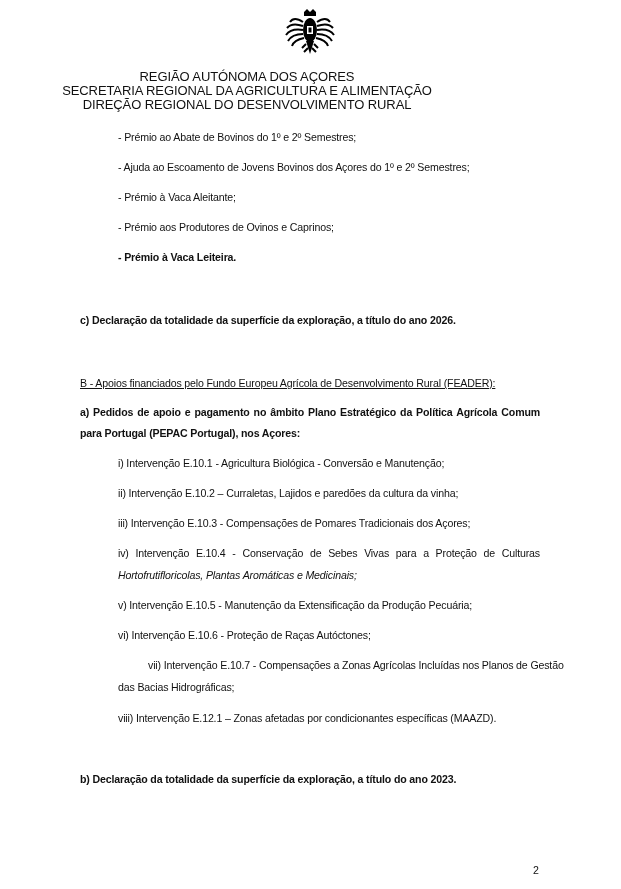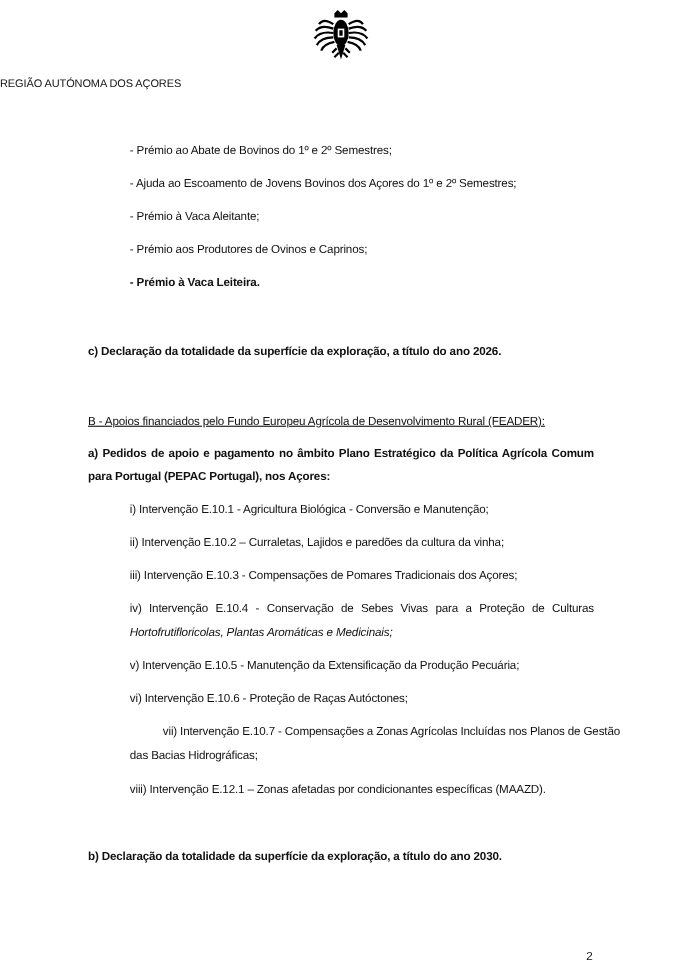--- a/index.html
+++ b/index.html
@@ -21,21 +21,22 @@
       left: 284px;
       top: 8px;
       width: 52px;
       height: 52px;
     }
     .header {
       position: absolute;
       top: 70px;
       left: 0;
       width: 494px;
-      font-size: 10px;
+      text-align: center;
+      font-size: 13px;
       line-height: 14px;
       letter-spacing: -0.1px;
     }
     .line {
       position: absolute;
       white-space: nowrap;
       font-size: 10.6px;
       line-height: 14px;
       letter-spacing: -0.15px;
     }
@@ -81,20 +82,22 @@
 
     <path d="M18 40 L22 36 M34 40 L30 36 M20 44 L24 40 M32 44 L28 40" stroke="#000" stroke-width="2"></path>
 
     <rect x="23" y="18" width="6" height="8" fill="#fff"></rect>
     <rect x="24.5" y="19.5" width="3" height="5" fill="#000"></rect>
   </svg>
 </div>
 
 <div class="header">
   <div>REGIÃO AUTÓNOMA DOS AÇORES</div>
+  <div>SECRETARIA REGIONAL DA AGRICULTURA E ALIMENTAÇÃO</div>
+  <div>DIREÇÃO REGIONAL DO DESENVOLVIMENTO RURAL</div>
 </div>
 
 <div class="line" style="left:118px; top:130px;">- Prémio ao Abate de Bovinos do 1º e 2º Semestres;</div>
 <div class="line" style="left:118px; top:160px;">- Ajuda ao Escoamento de Jovens Bovinos dos Açores do 1º e 2º Semestres;</div>
 <div class="line" style="left:118px; top:190px;">- Prémio à Vaca Aleitante;</div>
 <div class="line" style="left:118px; top:220px;">- Prémio aos Produtores de Ovinos e Caprinos;</div>
 <div class="line" style="left:118px; top:250px;font-weight:bold;">- Prémio à Vaca Leiteira.</div>
 
 <div class="line bold" style="left:80px; top:313px;">c) Declaração da totalidade da superfície da exploração, a título do ano 2026.</div>
 
@@ -107,15 +110,15 @@
 <div class="line" style="left:118px; top:486px;">ii) Intervenção E.10.2 – Curraletas, Lajidos e paredões da cultura da vinha;</div>
 <div class="line" style="left:118px; top:516px;">iii) Intervenção E.10.3 - Compensações de Pomares Tradicionais dos Açores;</div>
 <div class="justify line" style="left:118px; top:546px; width:422px;">iv) Intervenção E.10.4 - Conservação de Sebes Vivas para a Proteção de Culturas</div>
 <div class="line" style="left:118px; top:568px;font-style:italic;">Hortofrutifloricolas, Plantas Aromáticas e Medicinais;</div>
 <div class="line" style="left:118px; top:598px;">v) Intervenção E.10.5 - Manutenção da Extensificação da Produção Pecuária;</div>
 <div class="line" style="left:118px; top:628px;">vi) Intervenção E.10.6 - Proteção de Raças Autóctones;</div>
 <div class="line" style="left:118px; top:658px;margin-left:30px;">vii) Intervenção E.10.7 - Compensações a Zonas Agrícolas Incluídas nos Planos de Gestão</div>
 <div class="line" style="left:118px; top:680px;">das Bacias Hidrográficas;</div>
 <div class="line" style="left:118px; top:711px;">viii) Intervenção E.12.1 – Zonas afetadas por condicionantes específicas (MAAZD).</div>
 
-<div class="line bold" style="left:80px; top:772px;">b) Declaração da totalidade da superfície da exploração, a título do ano 2030.</div>
+<div class="line bold" style="left:80px; top:772px;">b) Declaração da totalidade da superfície da exploração, a título do ano 2023.</div>
 
 <div class="page-number">2</div>
 
 </body></html>

